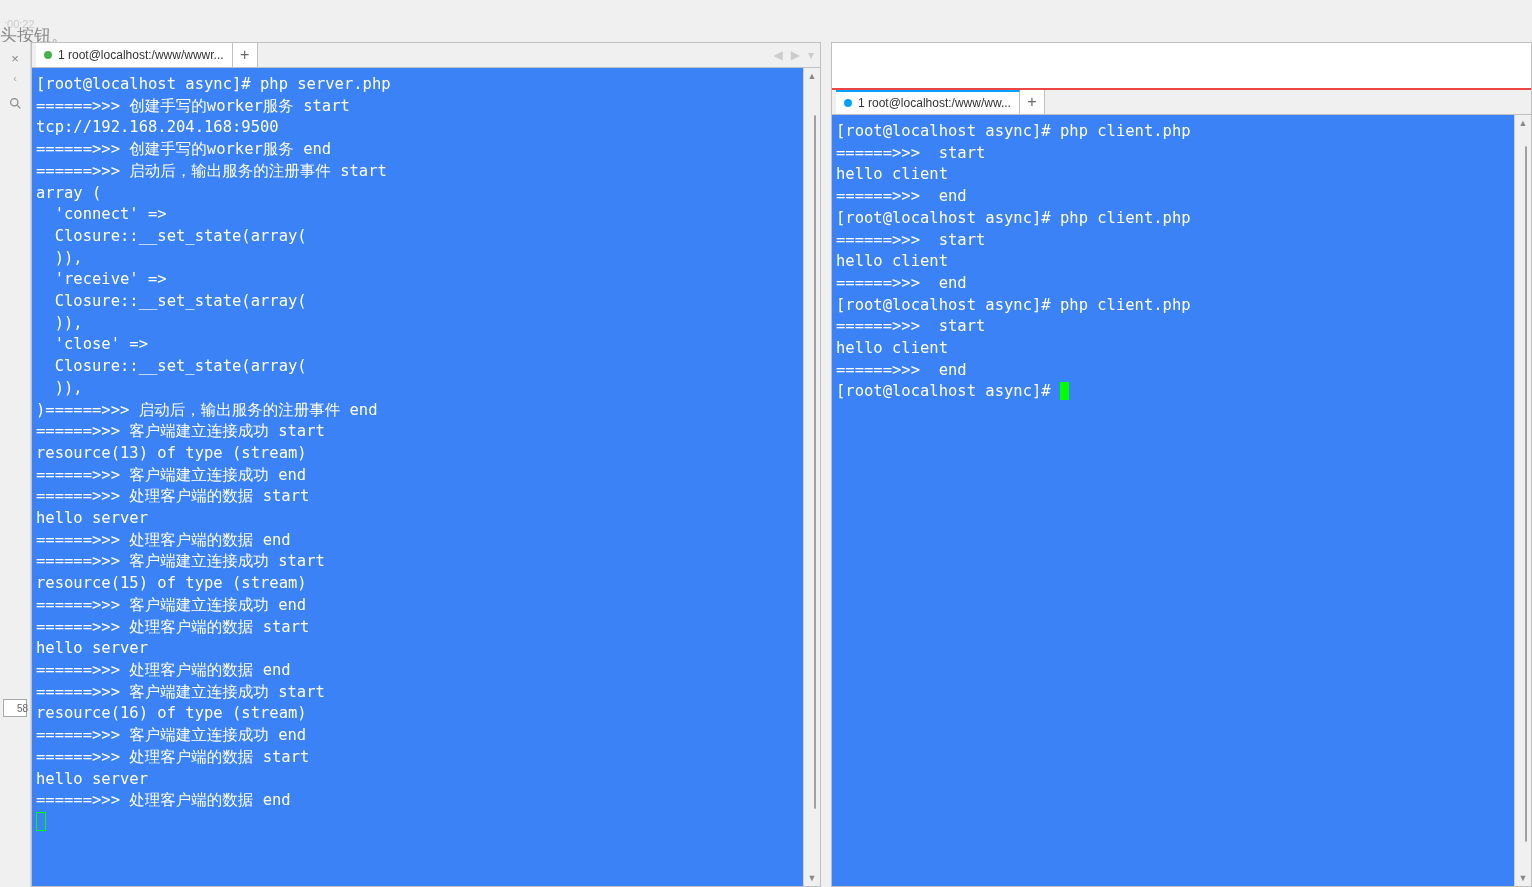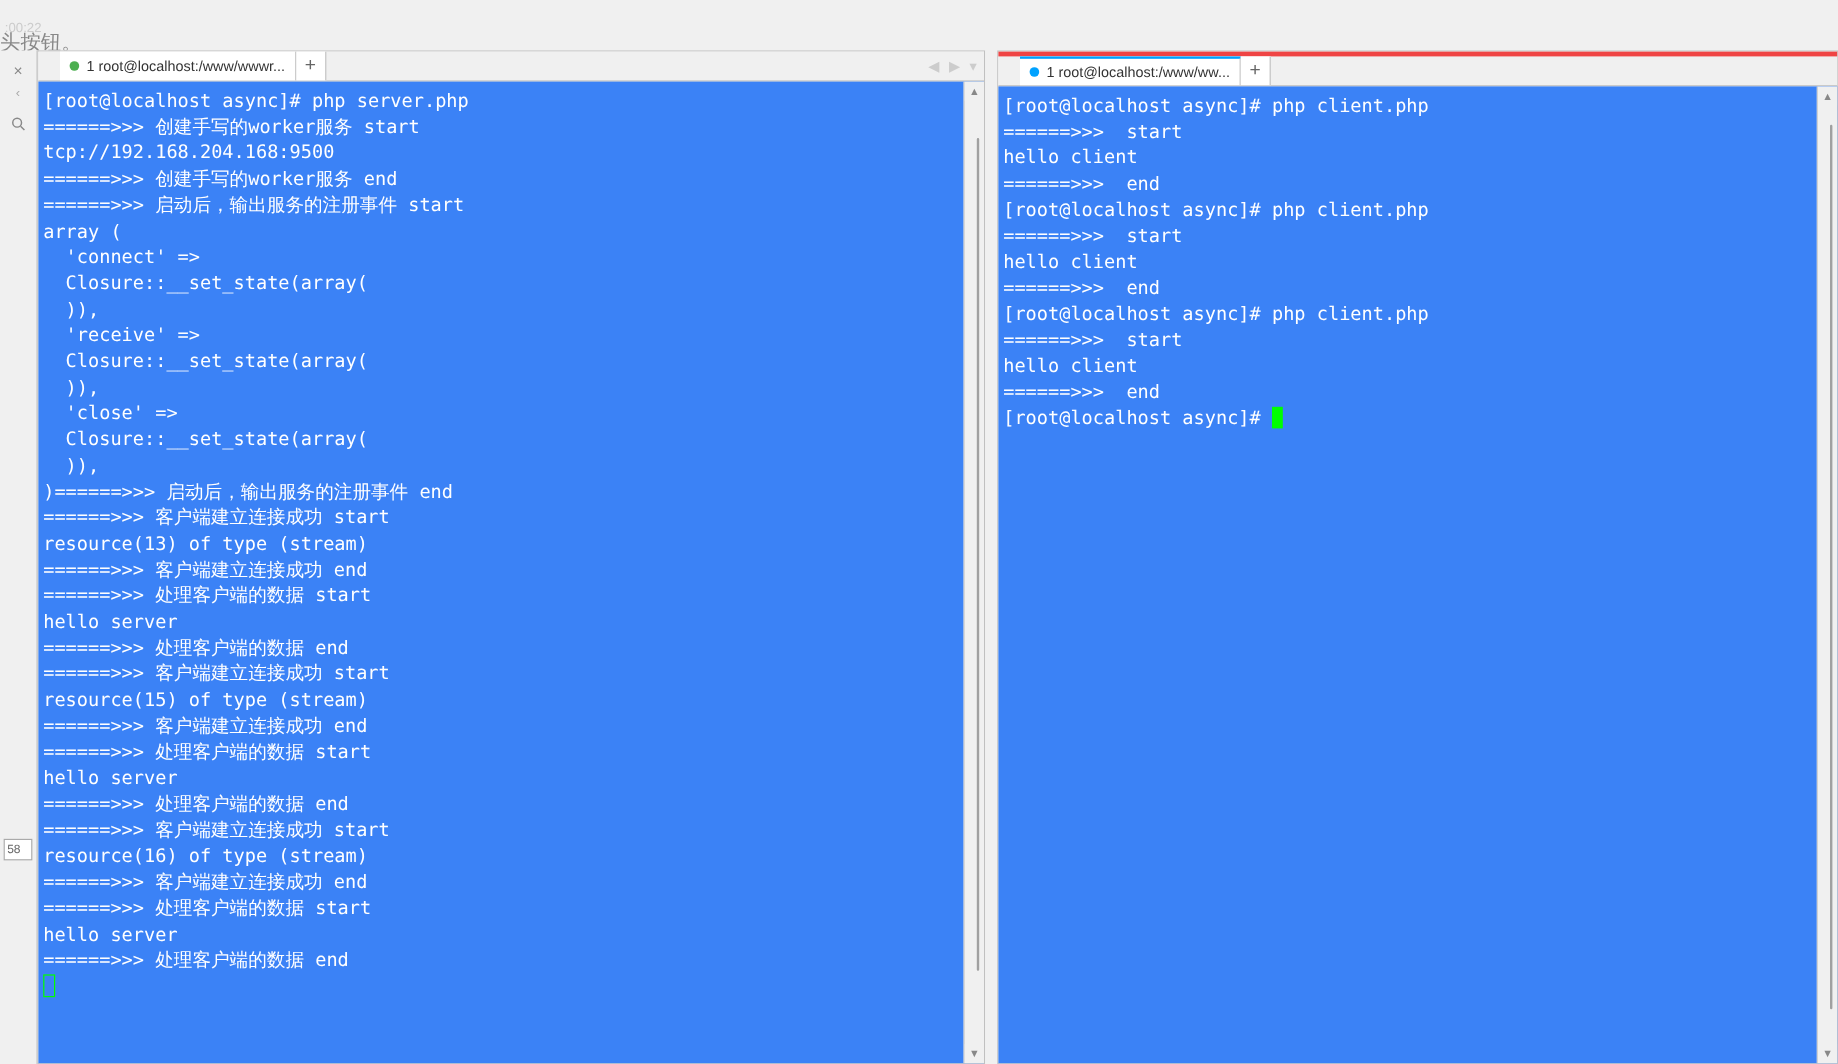--- a/index.html
+++ b/index.html
@@ -75,40 +75,39 @@
   .left-sidebar .spacer { flex: 1; }
   .left-sidebar .num-box {
     margin-bottom: 170px;
     background: #fff;
     border: 1px solid #aaa;
     width: 24px;
     height: 18px;
     font-size: 10px;
     line-height: 18px;
     text-align: left;
-    padding-left: 2px;
+    padding-left: 13px;
     box-sizing: border-box;
   }
   .pane {
     display: flex;
     flex-direction: column;
     border: 1px solid #c0c0c0;
     background: #fff;
   }
   .pane.left  { flex: 0 0 788px; }
   .divider    { width: 10px; background: #f0f0f0; }
   .pane.right { flex: 1; }
 
   .tabbar {
     height: 24px;
     background: #f0f0f0;
     border-bottom: 1px solid #c0c0c0;
     display: flex;
     align-items: stretch;
-    padding-left: 14px;
   }
   .tabbar .spacer-left { width: 4px; }
   .tab {
     display: flex;
     align-items: center;
     padding: 0 8px;
     border-right: 1px solid #c0c0c0;
     background: #fff;
     font-size: 12px;
     color: #333;
@@ -247,21 +246,21 @@
             <div class="thumb" id="left-thumb" style="top: 4%; height: 88%;"></div>
           </div>
         <div class="arrow-btn">▼</div>
       </div>
     </div>
   </div>
 
   <div class="divider"></div>
 
   <div class="pane right">
-    <div class="tabbar" style="border-top:4px solid #ef4444;">
+    <div class="tabbar" style="border-top:2px solid #ef4444;margin-top:45px;">
       <div class="spacer-left"></div>
       <div class="tab active-blue">
         <span class="dot blue"></span>
         <span class="label">1 root@localhost:/www/ww...</span>
       </div>
       <div class="tab-add">+</div>
       <div class="filler"></div>
     </div>
     <div class="term-wrap">
       <div class="term" id="right-term"><div>[root@localhost async]# php client.php</div><div>======&gt;&gt;&gt;  start</div><div>hello client</div><div>======&gt;&gt;&gt;  end</div><div>[root@localhost async]# php client.php</div><div>======&gt;&gt;&gt;  start</div><div>hello client</div><div>======&gt;&gt;&gt;  end</div><div>[root@localhost async]# php client.php</div><div>======&gt;&gt;&gt;  start</div><div>hello client</div><div>======&gt;&gt;&gt;  end</div><div>[root@localhost async]# <span class="cursor"></span></div></div>

